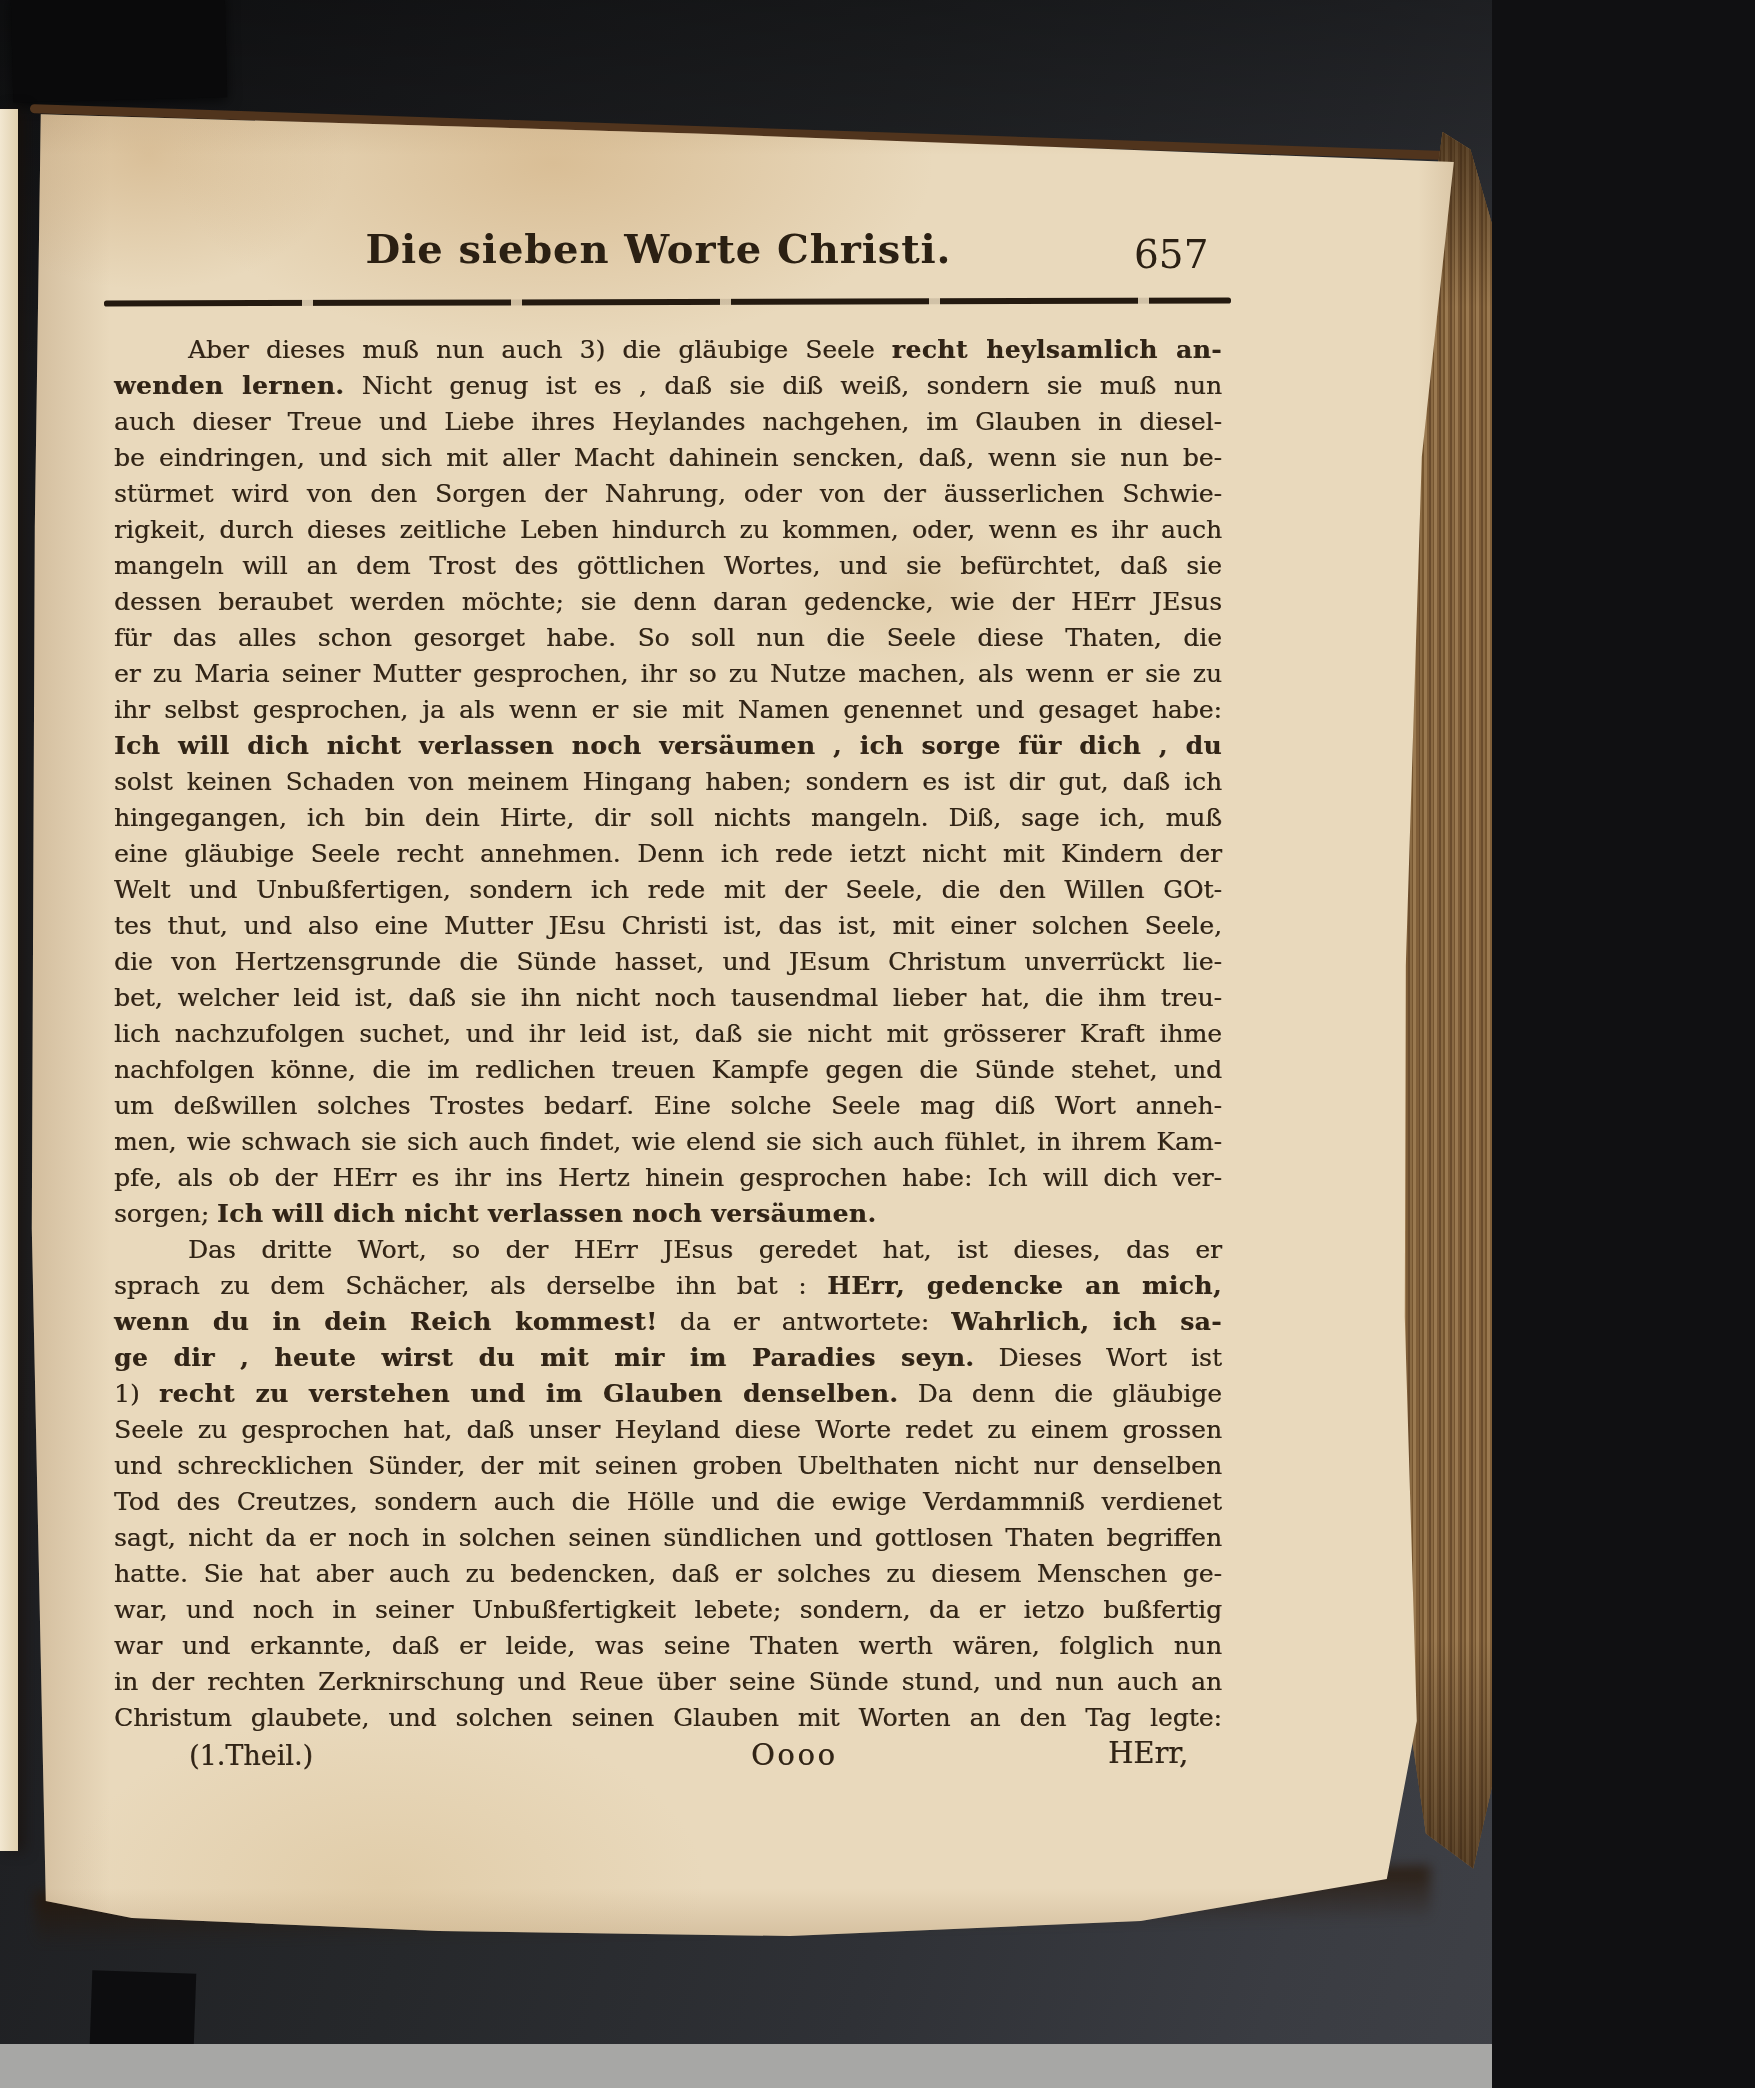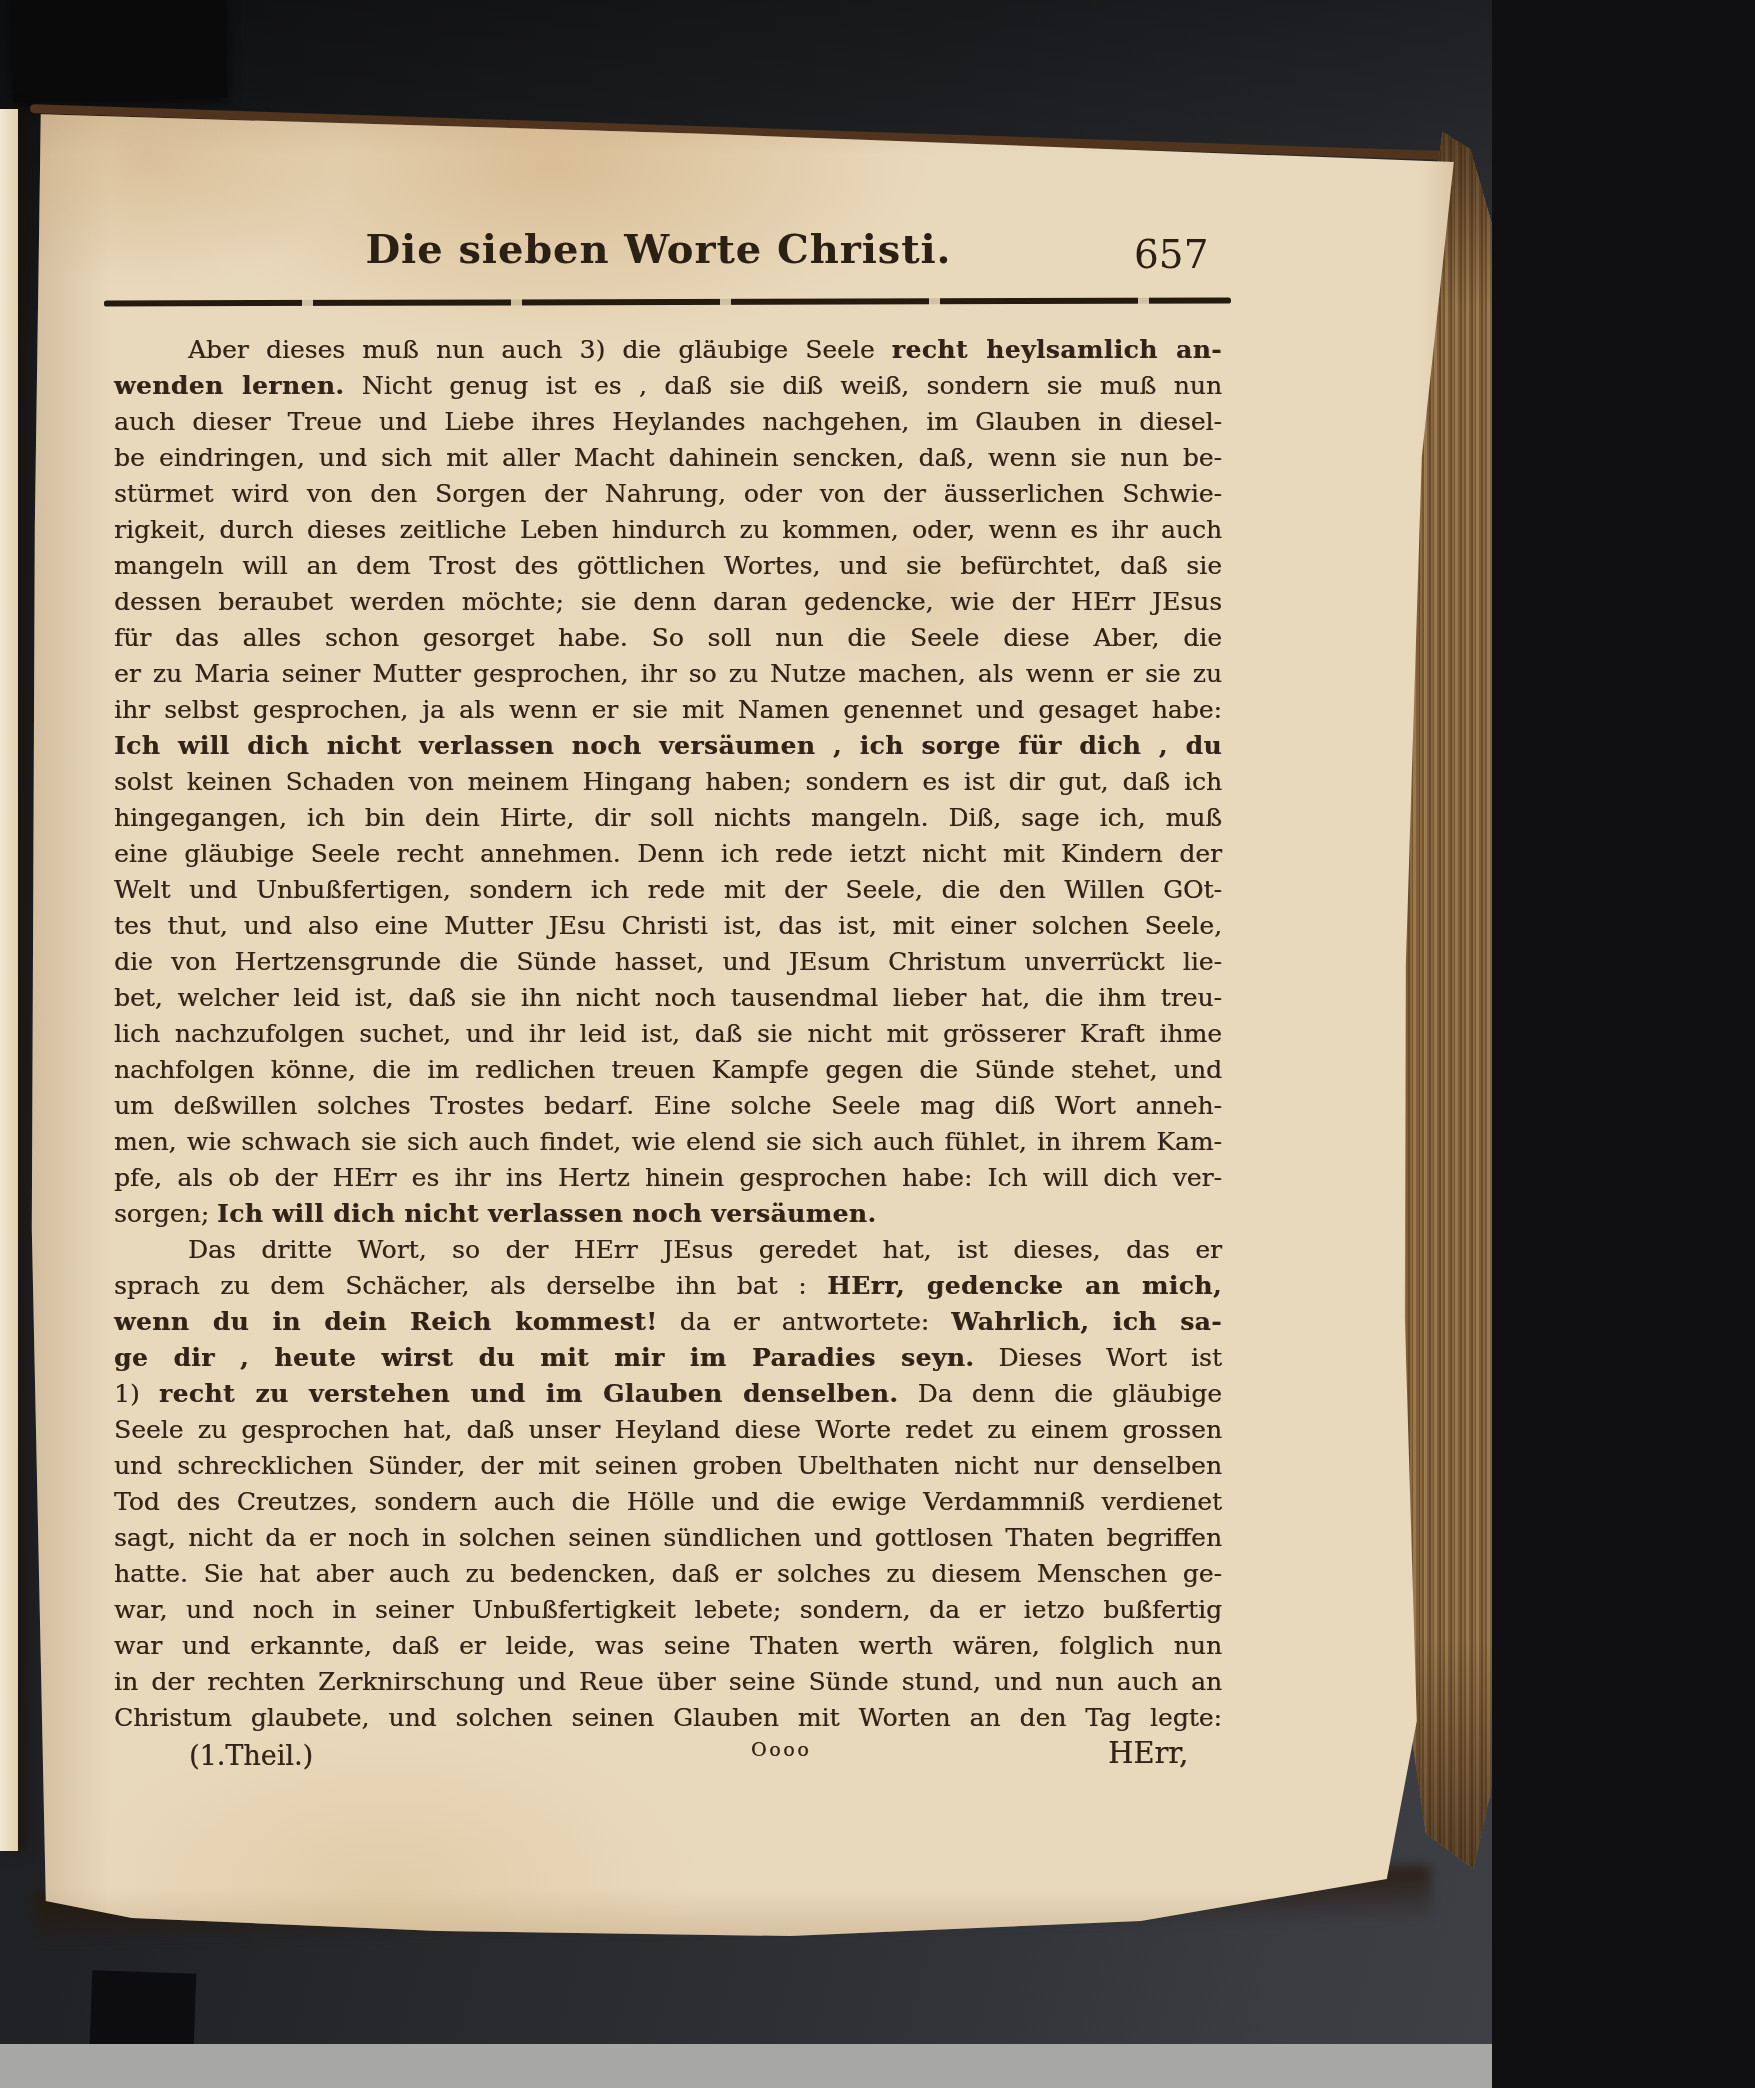--- a/index.html
+++ b/index.html
@@ -53,21 +53,21 @@
     background:repeating-linear-gradient(90deg,#241a10 0px,#241a10 198px,rgba(36,26,16,.12) 198px,rgba(36,26,16,.12) 209px);
     transform:rotate(-.15deg);}
   .page-text{position:absolute;left:114px;top:332px;width:1108px;color:#312416;
     font-size:25px;line-height:36px;text-shadow:0.4px 0 rgba(49,36,22,.6);}
   .tline{text-align:justify;text-align-last:justify;height:36px;white-space:normal;}
   .tline.nojust{text-align:left;text-align-last:left;}
   .tline.indent{padding-left:74px;}
   .tline span.em{font-weight:700;letter-spacing:0.4px;}
   .sig{position:absolute;color:#312416;font-size:27px;text-shadow:0.4px 0 rgba(49,36,22,.6);}
   .sig.part{left:189px;top:1740px;}
-  .sig.mark{left:751px;top:1738px;font-size:19px;letter-spacing:2.6px;}
+  .sig.mark{left:751px;top:1738px;font-size:29px;letter-spacing:2.6px;}
   .sig.catch{left:1108px;top:1736px;font-size:29px;}
   .footer-bar{position:absolute;left:0;top:2044px;width:1756px;height:45px;background:#a7a7a5;}
 </style>
 </head>
 <body>
 
 <div id="stage">
   <div class="topshade"></div>
   <div class="clamp-top"></div>
   <div class="page-sliver"></div>
@@ -84,21 +84,21 @@
 
   <div class="page-text">
       <div class="tline indent"><span>Aber dieses muß nun auch 3) die gläubige Seele </span><span class="em">recht heylsamlich an-</span></div>
       <div class="tline"><span class="em">wenden lernen.</span><span> Nicht genug ist es , daß sie diß weiß, sondern sie muß nun</span></div>
       <div class="tline"><span>auch dieser Treue und Liebe ihres Heylandes nachgehen, im Glauben in diesel-</span></div>
       <div class="tline"><span>be eindringen, und sich mit aller Macht dahinein sencken, daß, wenn sie nun be-</span></div>
       <div class="tline"><span>stürmet wird von den Sorgen der Nahrung, oder von der äusserlichen Schwie-</span></div>
       <div class="tline"><span>rigkeit, durch dieses zeitliche Leben hindurch zu kommen, oder, wenn es ihr auch</span></div>
       <div class="tline"><span>mangeln will an dem Trost des göttlichen Wortes, und sie befürchtet, daß sie</span></div>
       <div class="tline"><span>dessen beraubet werden möchte; sie denn daran gedencke, wie der HErr JEsus</span></div>
-      <div class="tline"><span>für das alles schon gesorget habe. So soll nun die Seele diese Aber, die</span></div>
+      <div class="tline"><span>für das alles schon gesorget habe. So soll nun die Seele diese Thaten, die</span></div>
       <div class="tline"><span>er zu Maria seiner Mutter gesprochen, ihr so zu Nutze machen, als wenn er sie zu</span></div>
       <div class="tline"><span>ihr selbst gesprochen, ja als wenn er sie mit Namen genennet und gesaget habe:</span></div>
       <div class="tline"><span class="em">Ich will dich nicht verlassen noch versäumen , ich sorge für dich , du</span></div>
       <div class="tline"><span>solst keinen Schaden von meinem Hingang haben; sondern es ist dir gut, daß ich</span></div>
       <div class="tline"><span>hingegangen, ich bin dein Hirte, dir soll nichts mangeln. Diß, sage ich, muß</span></div>
       <div class="tline"><span>eine gläubige Seele recht annehmen. Denn ich rede ietzt nicht mit Kindern der</span></div>
       <div class="tline"><span>Welt und Unbußfertigen, sondern ich rede mit der Seele, die den Willen GOt-</span></div>
       <div class="tline"><span>tes thut, und also eine Mutter JEsu Christi ist, das ist, mit einer solchen Seele,</span></div>
       <div class="tline"><span>die von Hertzensgrunde die Sünde hasset, und JEsum Christum unverrückt lie-</span></div>
       <div class="tline"><span>bet, welcher leid ist, daß sie ihn nicht noch tausendmal lieber hat, die ihm treu-</span></div>

